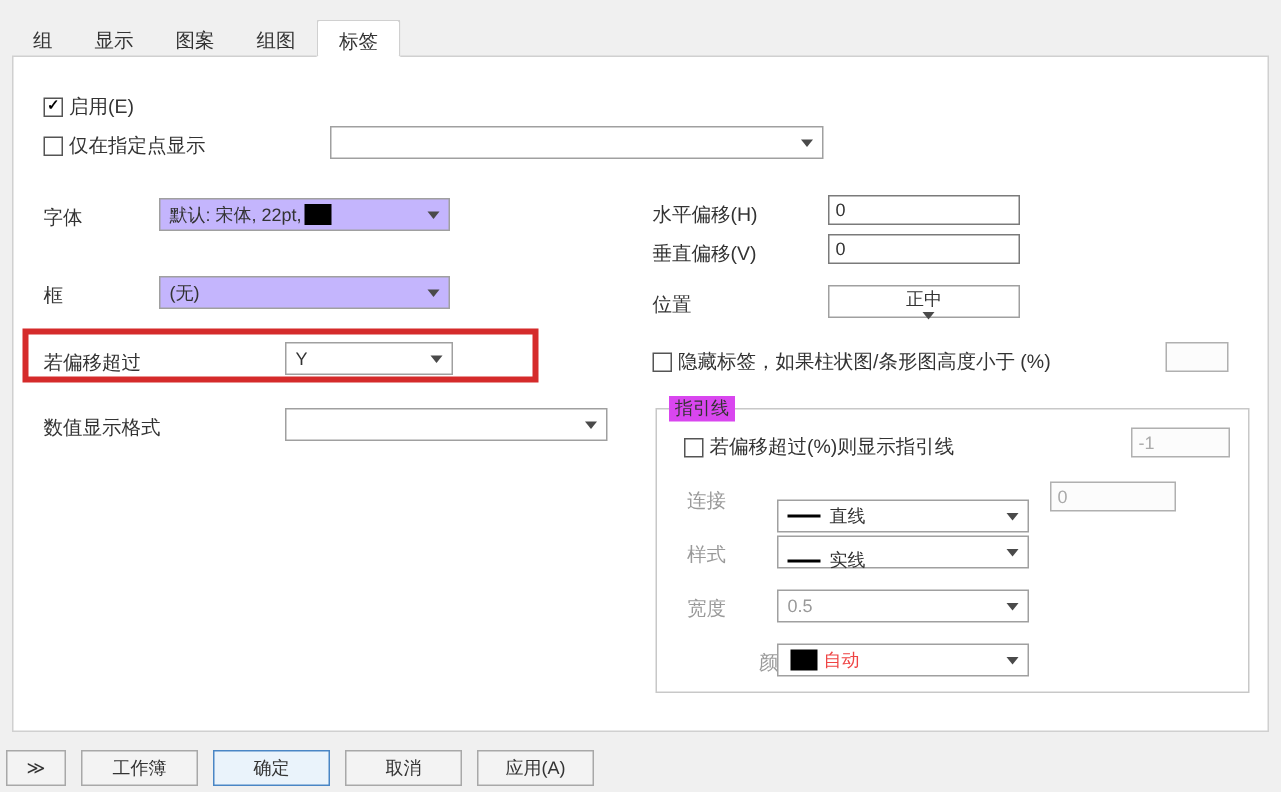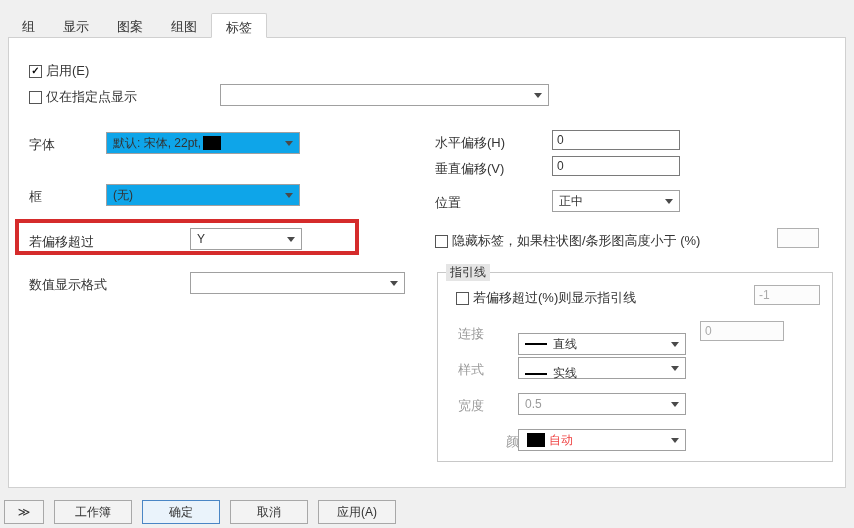--- a/index.html
+++ b/index.html
@@ -66,21 +66,21 @@
     margin-right: 4px;
     background: #fff;
     font-size: 10px;
     line-height: 1;
   }
   .cb.checked::after { content: "✓"; color: #000; font-weight: bold; }
 
   
   .dd {
     height: 22px;
-    background: #0ea5e9;
+    background: #c4b5fd;
     border: 1px solid #a0a0a0;
     display: flex;
     align-items: center;
     justify-content: space-between;
     padding: 0 6px;
     font-size: 12px;
     color: #333;
   }
   .dd.light { background: #ffffff; }
   .dd .arrow {
@@ -112,21 +112,21 @@
     pointer-events: none;
   }
 
   .groupbox {
     position: absolute;
     border: 1px solid #c8c8c8;
   }
   .groupbox > .title {
     position: absolute;
     top: -9px; left: 8px;
-    background: #e5e5e5;
+    background: #d946ef;
     padding: 0 4px;
     font-size: 12px;
     color: #333;
   }
 
   
   .bbar {
     position: absolute;
     left: 4px; bottom: 4px;
     display: flex;
@@ -224,21 +224,21 @@
     <div class="row" style="left:426px; top:122px;">
       <span class="lbl">垂直偏移(V)</span>
     </div>
     <div class="txt" style="position:absolute; left:543px; top:118px; width:128px;">
       <span>0</span>
     </div>
 
     <div class="row" style="left:426px; top:156px;">
       <span class="lbl">位置</span>
     </div>
-    <div class="dd light" style="position:absolute; left:543px; top:152px; width:128px;">
+    <div class="dd light" style="position:absolute; left:543px; top:152px; width:128px;flex-direction:column;">
       <span>正中</span>
       <span class="arrow"></span>
     </div>
 
     <div class="row" style="left:426px; top:194px;">
       <span class="cb"></span>
       <span class="lbl">隐藏标签，如果柱状图/条形图高度小于 (%)</span>
     </div>
     <div class="txt disabled" style="position:absolute; left:768px; top:190px; width:42px;">
       <span></span>

